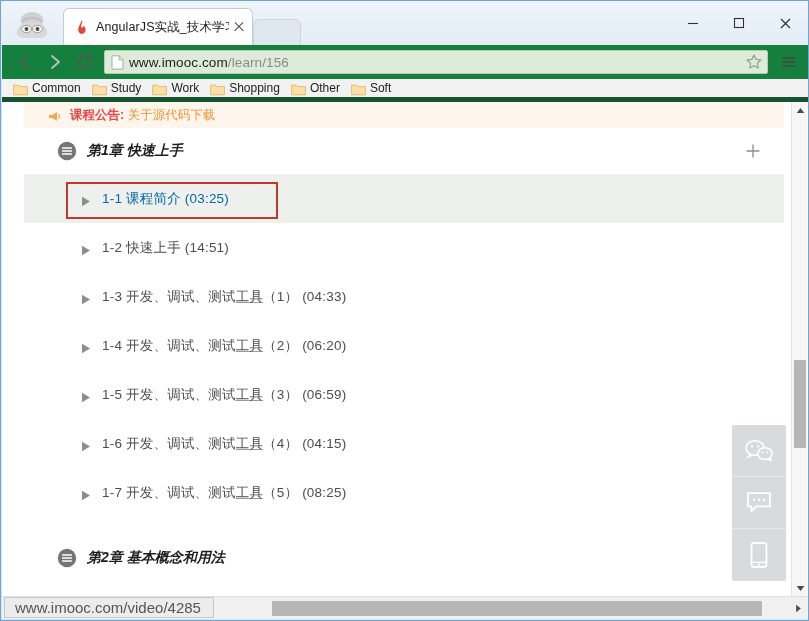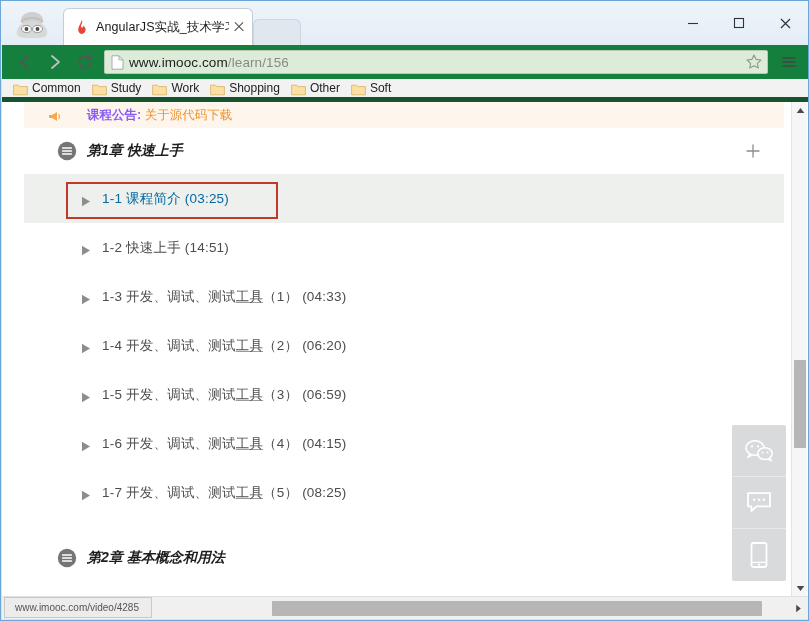--- a/index.html
+++ b/index.html
@@ -153,21 +153,21 @@
   
   .announce {
     position: relative;
     height: 26px;
     background: #fef6ec;
     display: flex; align-items: center;
     padding-left: 24px;
   }
   .horn { width: 15px; height: 13px; flex: 0 0 15px; margin-right: 7px; }
   .announce-text { font-size: 12.5px; color: #f0932b; white-space: nowrap; }
-  .announce-text .strong { font-weight: bold; color: #8b5cf6; margin-left: 17px; }
+  .announce-text .strong { font-weight: bold; color: #ef4444; }
 
   
   .chapter {
     height: 46px;
     display: flex; align-items: center;
     padding-left: 33px;
     position: relative;
     font-style: italic;
   }
   .ch-icon { width: 20px; height: 20px; flex: 0 0 20px; margin-right: 10px; }
@@ -261,21 +261,21 @@
   .statusbar {
     position: absolute; left: 3px; bottom: 2px;
     height: 21px;
     max-width: 300px;
     background: #ececec;
     border: 1px solid #c9c9c9;
     display: flex; align-items: center;
     padding: 0 12px 0 10px;
     z-index: 5;
   }
-  .status-text { font-size: 10px; color: #555; white-space: nowrap; }
+  .status-text { font-size: 15px; color: #555; white-space: nowrap; }
 </style>
 </head>
 <body>
 
 <div id="app">
 
   <div class="titlebar">
 
     <div class="incognito">
       <svg width="46" height="32" viewBox="0 0 46 32">

